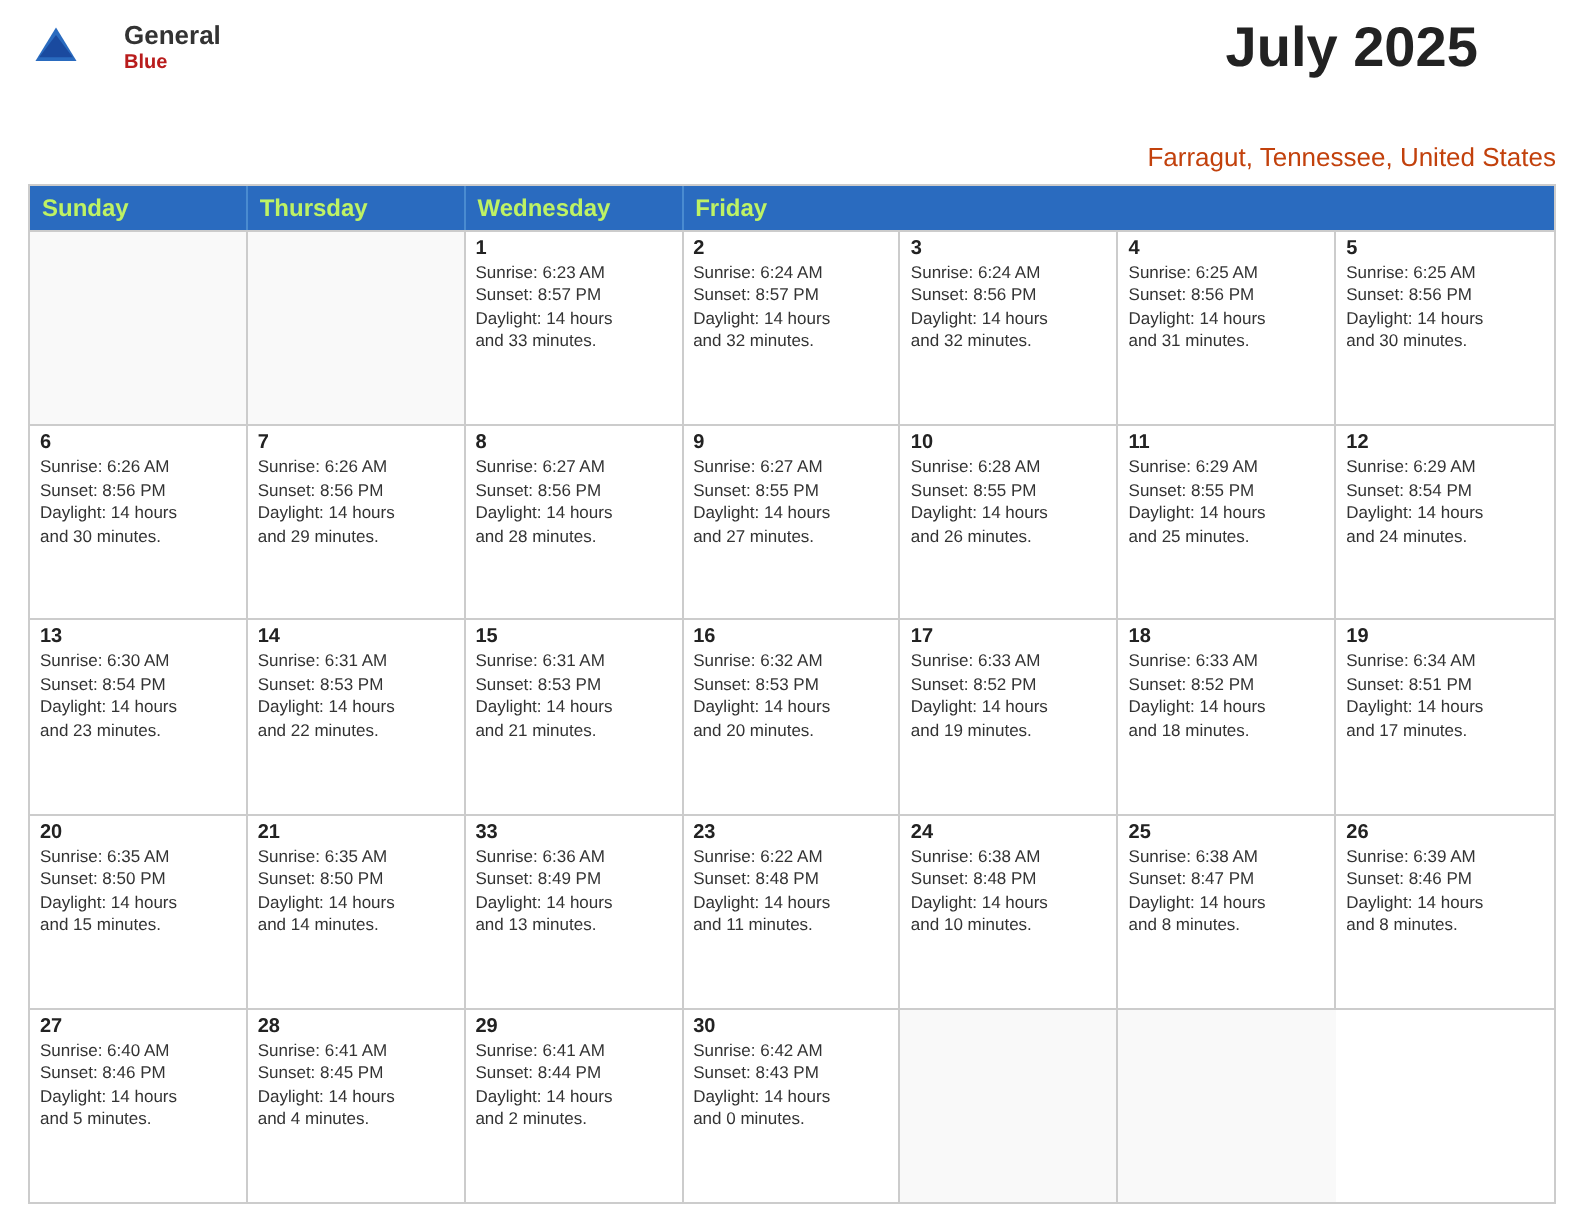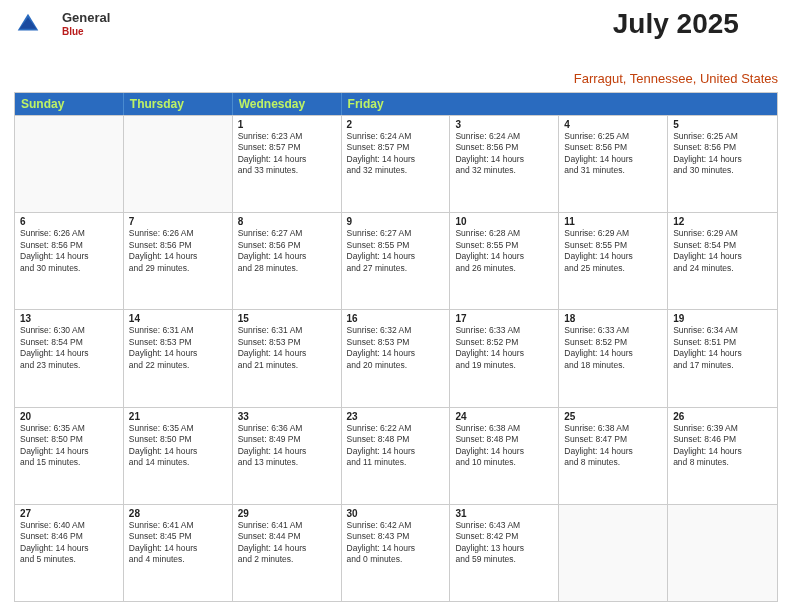--- a/index.html
+++ b/index.html
@@ -359,25 +359,18 @@
             <div class="cell-line">Daylight: 14 hours</div>
             <div class="cell-line">and 2 minutes.</div>
           </div>
           <div class="cal-cell">
             <div class="day-num">30</div>
             <div class="cell-line">Sunrise: 6:42 AM</div>
             <div class="cell-line">Sunset: 8:43 PM</div>
             <div class="cell-line">Daylight: 14 hours</div>
             <div class="cell-line">and 0 minutes.</div>
           </div>
-          <div class="cal-cell">
-            <div class="day-num">31</div>
-            <div class="cell-line">Sunrise: 6:43 AM</div>
-            <div class="cell-line">Sunset: 8:42 PM</div>
-            <div class="cell-line">Daylight: 13 hours</div>
-            <div class="cell-line">and 59 minutes.</div>
-          </div>
           <div class="cal-cell empty"></div>
           <div class="cal-cell empty"></div>
         </div>
       </div>
   </div>
 </div>
 
 </body></html>

